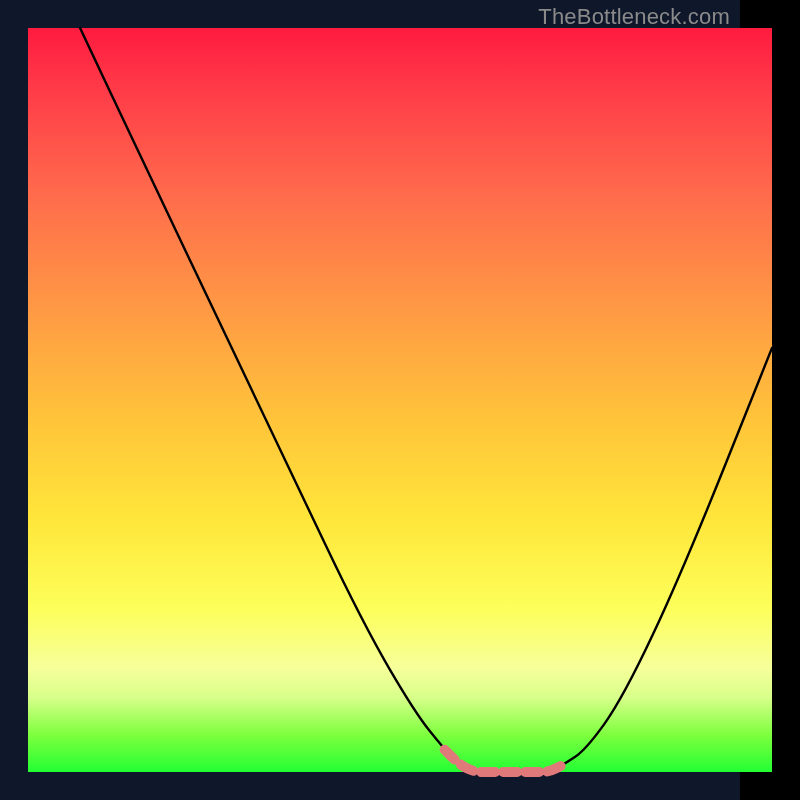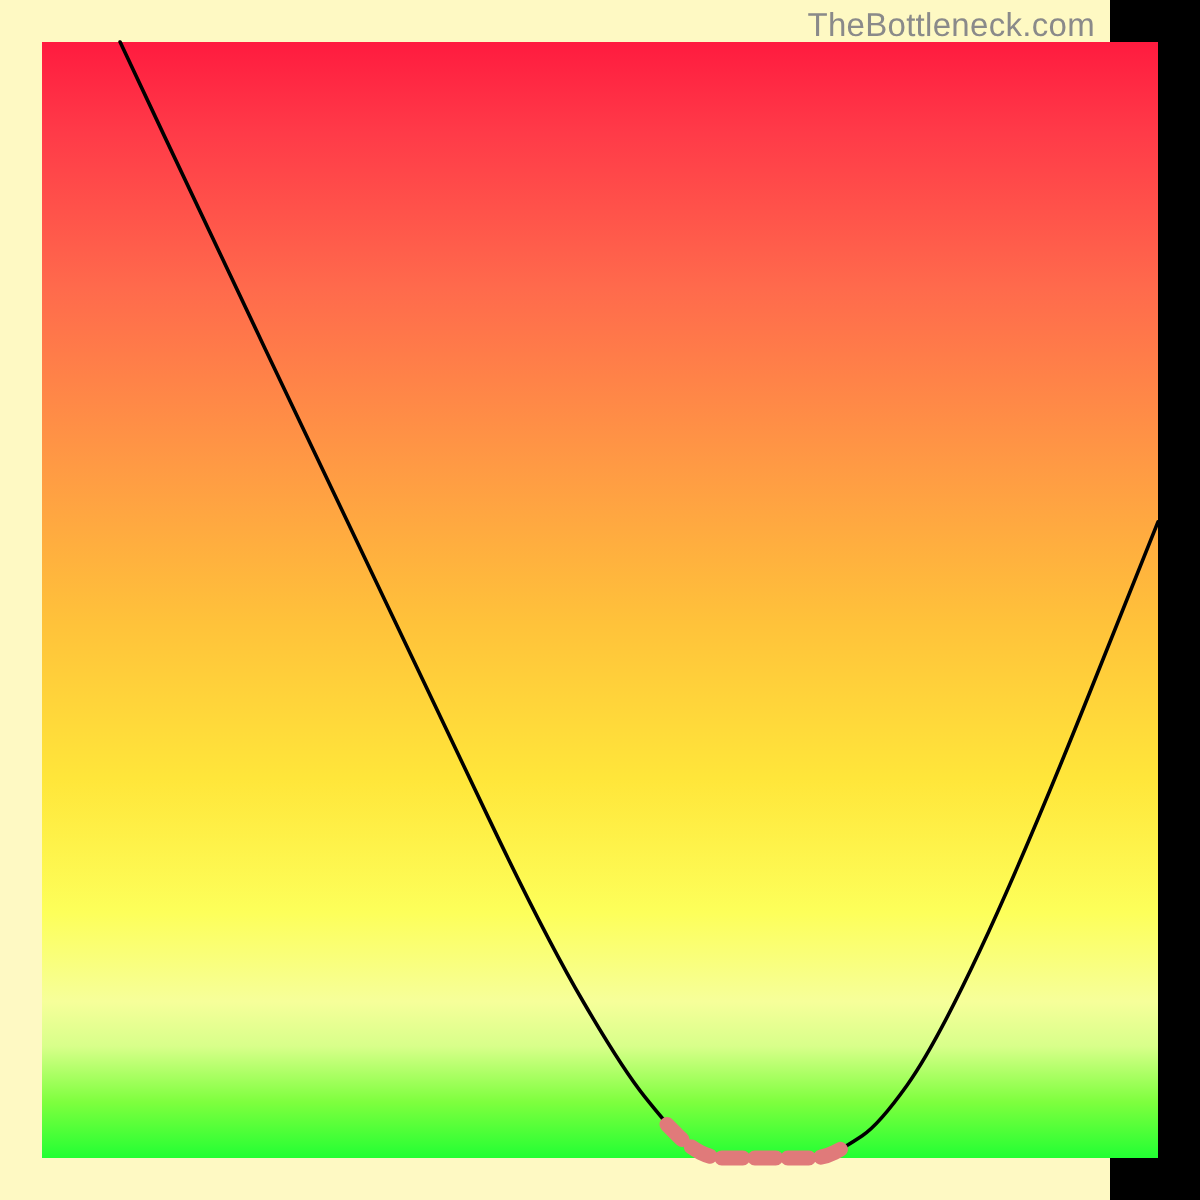--- a/index.html
+++ b/index.html
@@ -8,21 +8,21 @@
     width: 800px;
     height: 800px;
     background: #000;
     overflow: hidden;
     font-family: Arial, Helvetica, sans-serif;
   }
   .frame {
     position: relative;
     width: 740px;
     height: 800px;
-    background: #fef9c3;
+    background: #0f172a;
   }
   .plot-area {
     position: absolute;
     left: 28px;
     top: 28px;
     width: 744px;
     height: 744px;
     
     background: linear-gradient(
       to bottom,

